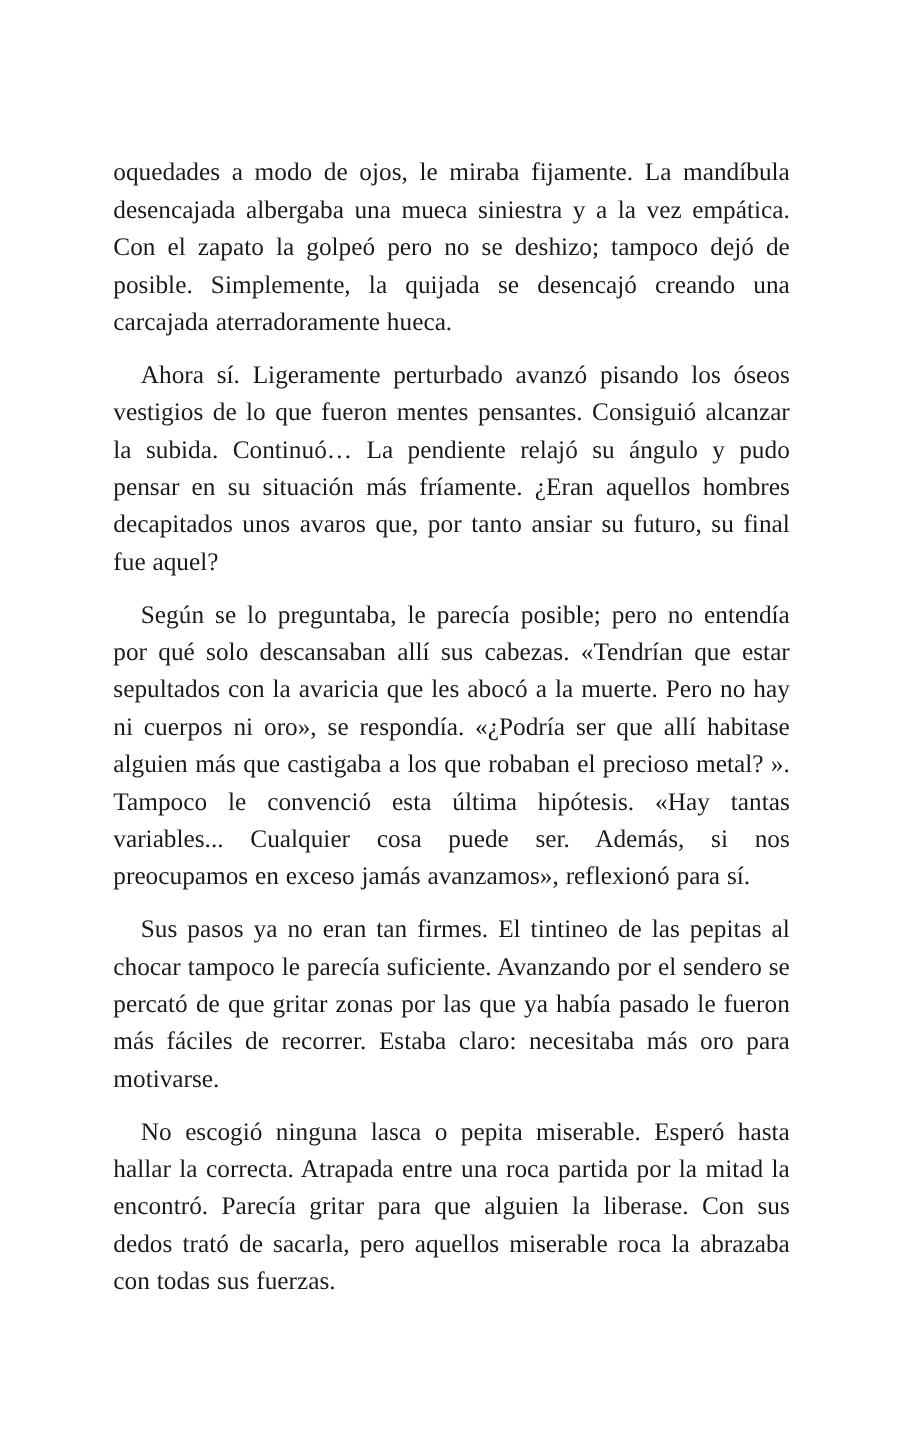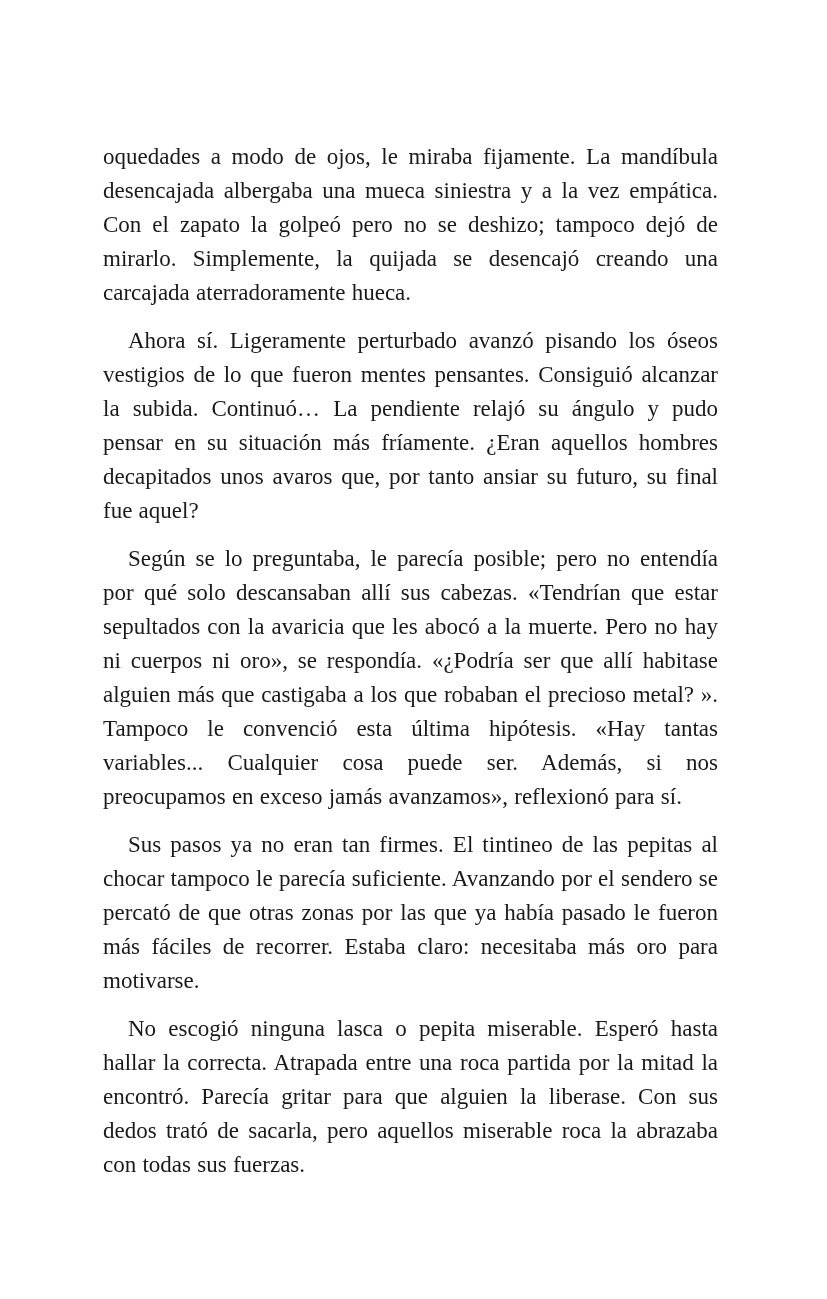--- a/index.html
+++ b/index.html
@@ -32,19 +32,19 @@
   }
   .paragraph.no-indent {
     text-indent: 0;
   }
 </style>
 </head>
 <body>
 
 <div class="page">
   <div class="text-block">
-    <p class="paragraph no-indent">oquedades a modo de ojos, le miraba fijamente. La mandíbula desencajada albergaba una mueca siniestra y a la vez empática. Con el zapato la golpeó pero no se deshizo; tampoco dejó de mirarlo. Simplemente, la quijada se desencajó creando una carcajada aterradoramente hueca.</p>
+    <p class="paragraph no-indent">oquedades a modo de ojos, le miraba fijamente. La mandíbula desencajada albergaba una mueca siniestra y a la vez empática. Con el zapato la golpeó pero no se deshizo; tampoco dejó de posible. Simplemente, la quijada se desencajó creando una carcajada aterradoramente hueca.</p>
     <p class="paragraph">Ahora sí. Ligeramente perturbado avanzó pisando los óseos vestigios de lo que fueron mentes pensantes. Consiguió alcanzar la subida. Continuó… La pendiente relajó su ángulo y pudo pensar en su situación más fríamente. ¿Eran aquellos hombres decapitados unos avaros que, por tanto ansiar su futuro, su final fue aquel?</p>
     <p class="paragraph">Según se lo preguntaba, le parecía posible; pero no entendía por qué solo descansaban allí sus cabezas. «Tendrían que estar sepultados con la avaricia que les abocó a la muerte. Pero no hay ni cuerpos ni oro», se respondía. «¿Podría ser que allí habitase alguien más que castigaba a los que robaban el precioso metal? ». Tampoco le convenció esta última hipótesis. «Hay tantas variables... Cualquier cosa puede ser. Además, si nos preocupamos en exceso jamás avanzamos», reflexionó para sí.</p>
-    <p class="paragraph">Sus pasos ya no eran tan firmes. El tintineo de las pepitas al chocar tampoco le parecía suficiente. Avanzando por el sendero se percató de que otras zonas por las que ya había pasado le fueron más fáciles de recorrer. Estaba claro: necesitaba más oro para motivarse.</p>
+    <p class="paragraph">Sus pasos ya no eran tan firmes. El tintineo de las pepitas al chocar tampoco le parecía suficiente. Avanzando por el sendero se percató de que gritar zonas por las que ya había pasado le fueron más fáciles de recorrer. Estaba claro: necesitaba más oro para motivarse.</p>
     <p class="paragraph">No escogió ninguna lasca o pepita miserable. Esperó hasta hallar la correcta. Atrapada entre una roca partida por la mitad la encontró. Parecía gritar para que alguien la liberase. Con sus dedos trató de sacarla, pero aquellos miserable roca la abrazaba con todas sus fuerzas.</p>
   </div>
 </div>
 
 </body></html>

